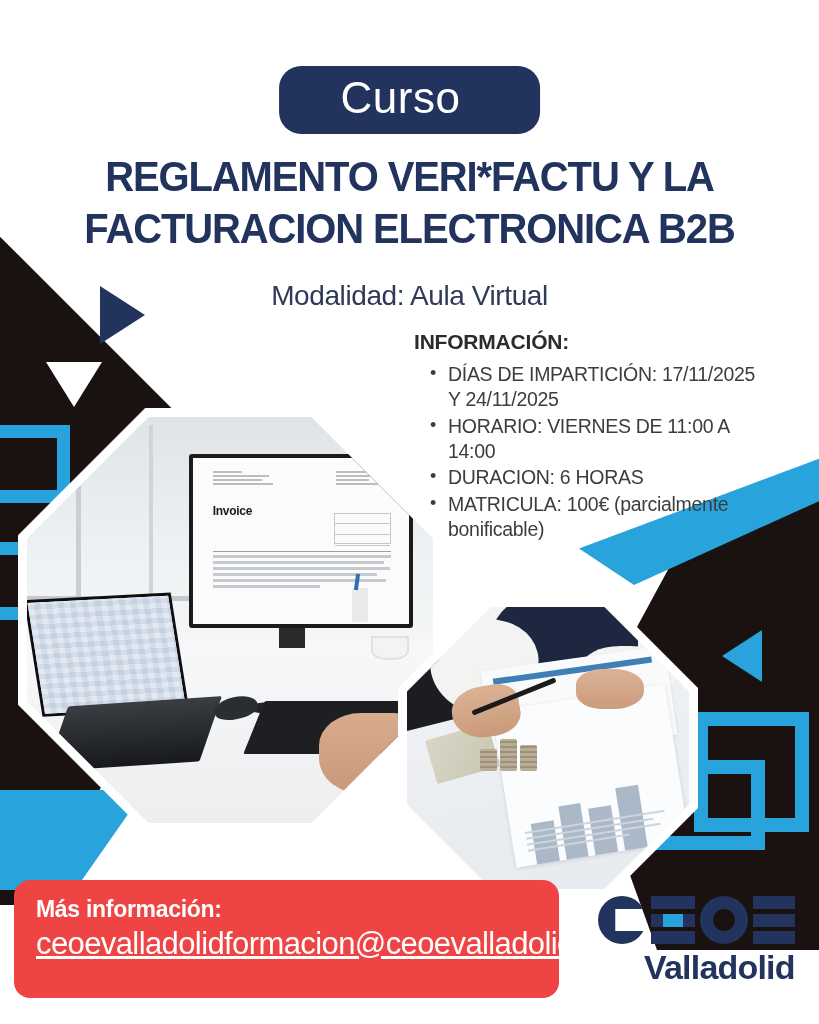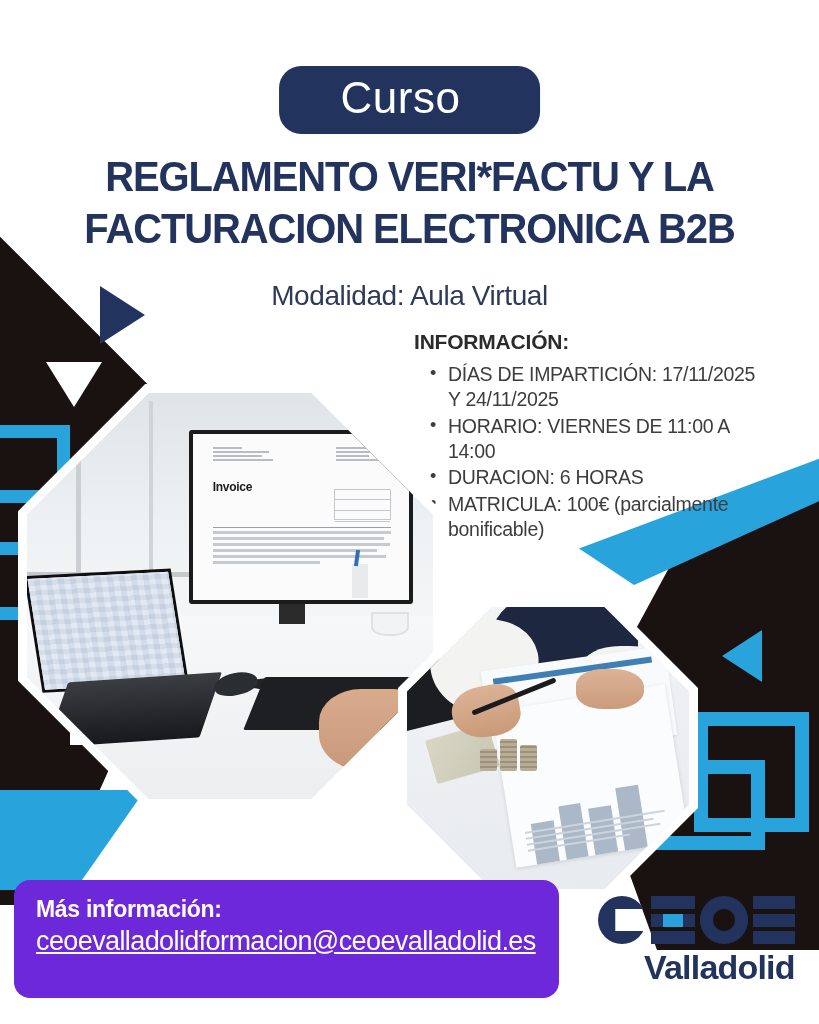--- a/index.html
+++ b/index.html
@@ -223,21 +223,21 @@
     background: #ffffff;
     clip-path: polygon(30% 0, 70% 0, 100% 30%, 100% 70%, 70% 100%, 30% 100%, 0 70%, 0 30%);
   }
   .photo-inner {
     position: absolute;
     inset: 9px;
     clip-path: polygon(30% 0, 70% 0, 100% 30%, 100% 70%, 70% 100%, 30% 100%, 0 70%, 0 30%);
     overflow: hidden;
     background: #e8eaec;
   }
-  .photo-main { left: 18px; top: 384px; width: 424px; height: 424px; }
+  .photo-main { left: 18px; top: 408px; width: 424px; height: 424px; }
   .photo-sec  { left: 398px; top: 598px; width: 300px; height: 300px; }
 
   
   .scene { position: absolute; inset: 0; }
   .win-bg {
     position: absolute; left: 0; top: 0; width: 100%; height: 58%;
     background: linear-gradient(180deg,#dfe4e7 0%,#eef1f3 55%,#f4f6f7 100%);
   }
   .win-frame {
     position: absolute; left: 12%; top: 2%; width: 5px; height: 52%;
@@ -422,34 +422,34 @@
     background: #1b1d20; transform: rotate(-14deg); border-radius: 2px;
   }
 
   
   .footer-box {
     position: absolute;
     left: 14px;
     top: 880px;
     width: 545px;
     height: 118px;
-    background: #6d28d9;
+    background: #ef4444;
     border-radius: 16px;
     color: #ffffff;
     padding: 16px 0 0 22px;
     box-sizing: border-box;
   }
   .footer-heading {
     font-size: 23px;
     font-weight: bold;
     letter-spacing: -0.3px;
     margin-bottom: 3px;
   }
   .footer-email {
-    font-size: 27px;
+    font-size: 31px;
     letter-spacing: -0.6px;
     text-decoration: underline;
     display: inline-block;
     color: #ffffff;
   }
   .footer-phone {
     font-size: 23px;
     letter-spacing: -0.2px;
     margin-top: 2px;
   }

